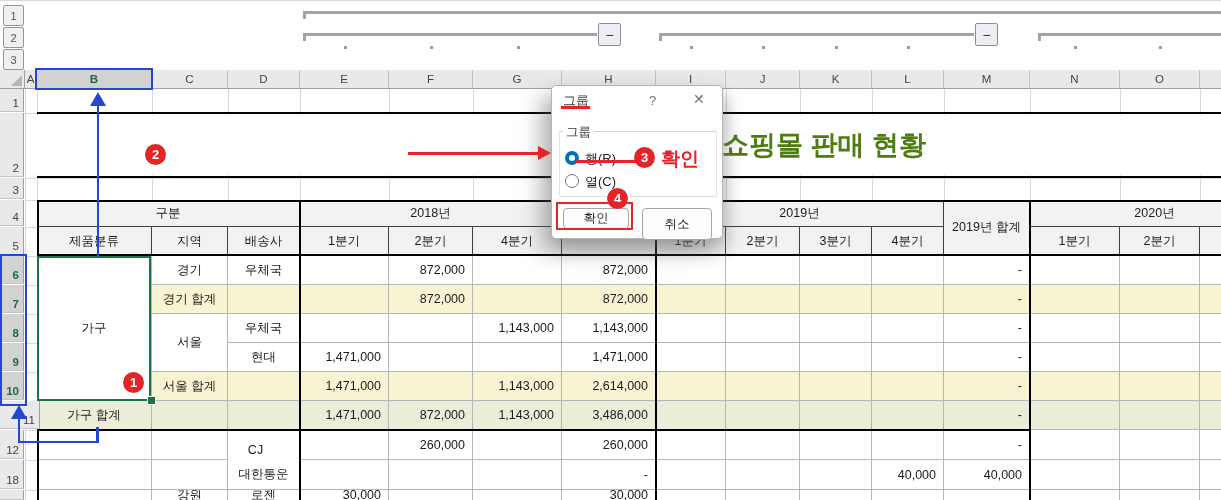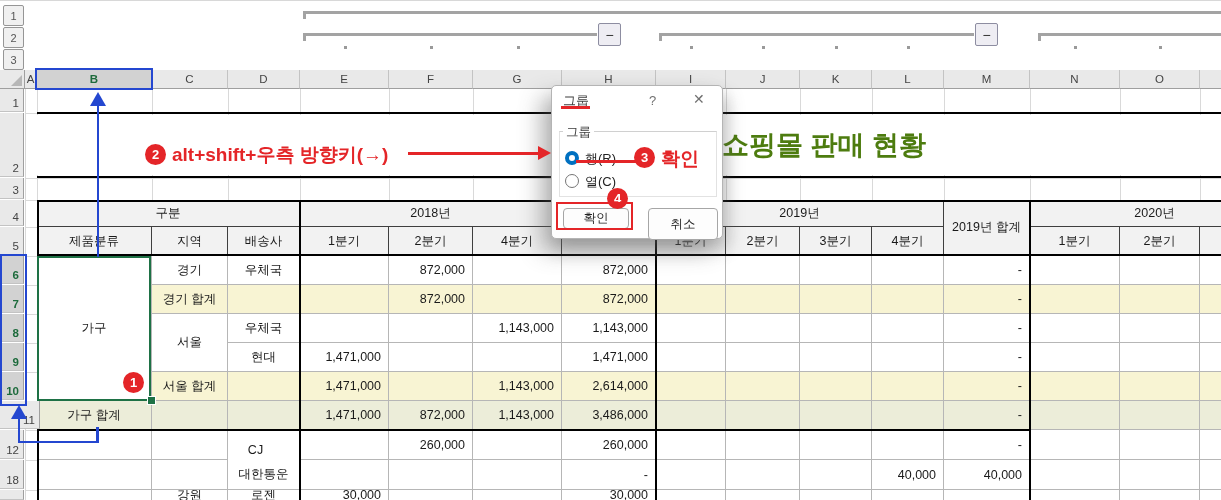--- a/index.html
+++ b/index.html
@@ -312,35 +312,34 @@
     <div class="abs dlg-title">그룹</div>
     <div class="abs dlg-glyph" style="left:97px;top:7px;font-size:13px;">?</div>
     <div class="abs dlg-glyph" style="left:141px;top:5px;font-size:14px;">✕</div>
     <div class="abs groupbox"></div>
     <div class="abs groupbox-label">그룹</div>
     <div class="abs radio on" style="left:13px;top:65px;"></div>
     <div class="abs rlabel" style="left:33px;top:64px;">행(R)</div>
     <div class="abs radio off" style="left:13px;top:88px;"></div>
     <div class="abs rlabel" style="left:33px;top:87px;">열(C)</div>
     <div class="abs btn" style="left:11px;top:122px;width:66px;height:21px;">확인</div>
-    <div class="abs btn" style="left:96px;top:122px;width:70px;height:32px;">취소</div>
+    <div class="abs btn" style="left:90px;top:122px;width:70px;height:32px;">취소</div>
   </div>
 
   <div class="abs blue-rect" style="left:35px;top:67px;width:118px;height:22px;"></div>
   <div class="abs tri-up-blue" style="left:90px;top:91px;"></div>
   <div class="abs blue-line" style="left:96.5px;top:104px;width:2.5px;height:152px;"></div>
   <div class="abs blue-rect" style="left:0px;top:253px;width:27px;height:152px;"></div>
   <div class="abs tri-up-blue" style="left:11px;top:404px;"></div>
   <div class="abs blue-line" style="left:17.75px;top:416px;width:2.5px;height:26px;"></div>
   <div class="abs blue-line" style="left:17.75px;top:439.5px;width:81px;height:2.5px;"></div>
   <div class="abs blue-line" style="left:96px;top:426px;width:2.5px;height:16px;"></div>
 
   <div class="abs badge" style="left:123px;top:371px;">1</div>
   <div class="abs badge" style="left:145px;top:143px;">2</div>
-  <div class="abs ann-red-text" style="left:172px;top:141px;">alt+shift+우측 방향키(→)</div>
   <div class="abs red-line" style="left:408px;top:151px;width:131px;height:2.5px;"></div>
   <div class="abs tri-right-red" style="left:538px;top:145px;"></div>
   <div class="abs red-line" style="left:561px;top:105px;width:29px;height:2.5px;"></div>
   <div class="abs red-line" style="left:576px;top:159px;width:60px;height:2.5px;"></div>
   <div class="abs badge" style="left:634px;top:146px;">3</div>
   <div class="abs ann-red-text" style="left:661px;top:145px;">확인</div>
   <div class="abs badge" style="left:607px;top:187px;">4</div>
   <div class="abs red-rect" style="left:556px;top:201px;width:77px;height:28px;"></div>
 
 </div>

